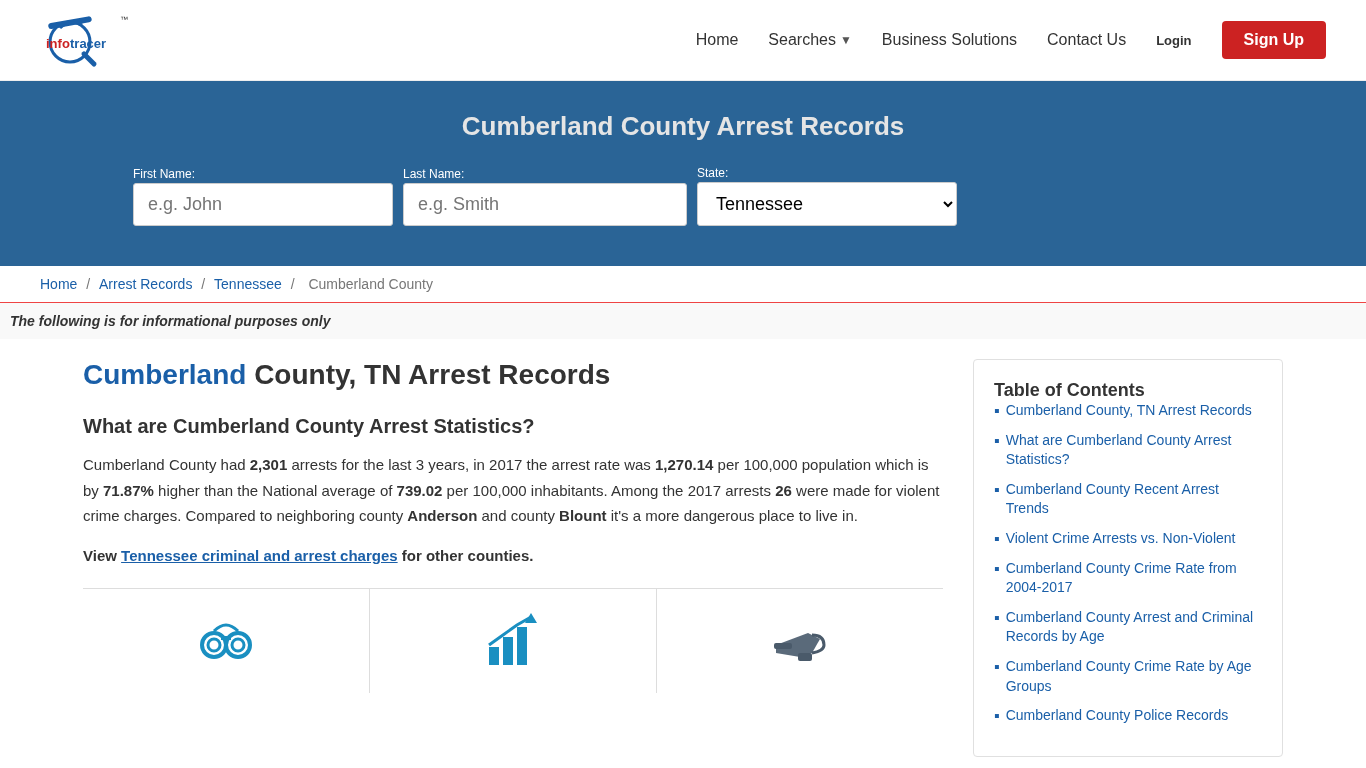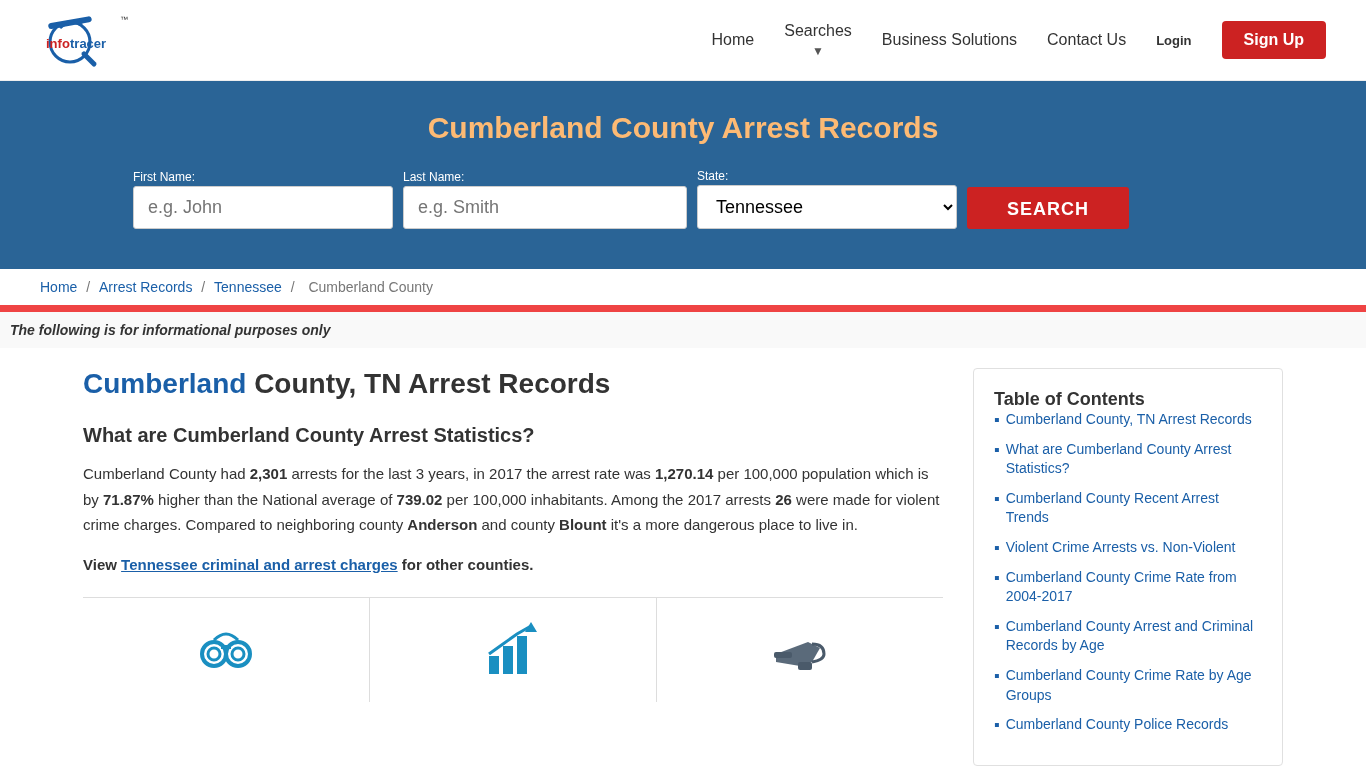--- a/index.html
+++ b/index.html
@@ -22,21 +22,20 @@
     nav a {
       text-decoration: none;
       color: #333;
       font-size: 16px;
       font-weight: 500;
     }
     .nav-searches {
       display: flex;
       align-items: center;
       gap: 4px;
-      flex-direction: column;
     }
     .chevron-down {
       font-size: 12px;
       color: #555;
     }
     .btn-login {
       background: none;
       border: none;
       font-size: 13px;
       font-weight: 700;
@@ -54,22 +53,22 @@
       cursor: pointer;
     }
 
     
     .hero {
       background: #2a6496;
       padding: 30px 40px 40px;
       text-align: center;
     }
     .hero h1 {
-      color: #fdba74;
-      font-size: 30px;
+      color: #e5e5e5;
+      font-size: 26px;
       font-weight: bold;
       margin-bottom: 24px;
     }
     .search-form {
       display: flex;
       align-items: flex-end;
       gap: 10px;
       max-width: 1100px;
       margin: 0 auto;
     }
@@ -107,21 +106,21 @@
       border-radius: 3px;
       height: 42px;
       white-space: nowrap;
     }
 
     
     .breadcrumb {
       padding: 10px 40px;
       background: #fff;
       font-size: 14px;
-      border-bottom: 7px solid #ef4444;
+      border-bottom: 1px solid #ef4444;
     }
     .breadcrumb a { color: #1a5fa8; text-decoration: none; }
     .breadcrumb span { color: #777; margin: 0 5px; }
 
     
     .info-notice {
       text-align: left;
       font-size: 14px;
       color: #333;
       padding: 10px;
@@ -296,21 +295,20 @@
         <option>Massachusetts</option><option>Michigan</option><option>Minnesota</option><option>Mississippi</option>
         <option>Missouri</option><option>Montana</option><option>Nebraska</option><option>Nevada</option>
         <option>New Hampshire</option><option>New Jersey</option><option>New Mexico</option><option>New York</option>
         <option>North Carolina</option><option>North Dakota</option><option>Ohio</option><option>Oklahoma</option>
         <option>Oregon</option><option>Pennsylvania</option><option>Rhode Island</option><option>South Carolina</option>
         <option>South Dakota</option><option selected="">Tennessee</option><option>Texas</option><option>Utah</option>
         <option>Vermont</option><option>Virginia</option><option>Washington</option><option>West Virginia</option>
         <option>Wisconsin</option><option>Wyoming</option>
       </select>
     </div>
-    <button class="btn-search">SEARCH</button>
   </div>
 </section>
 
 <div class="breadcrumb">
   <a href="#">Home</a>
   <span> / </span>
   <a href="#">Arrest Records</a>
   <span> / </span>
   <a href="#">Tennessee</a>
   <span> / </span>

